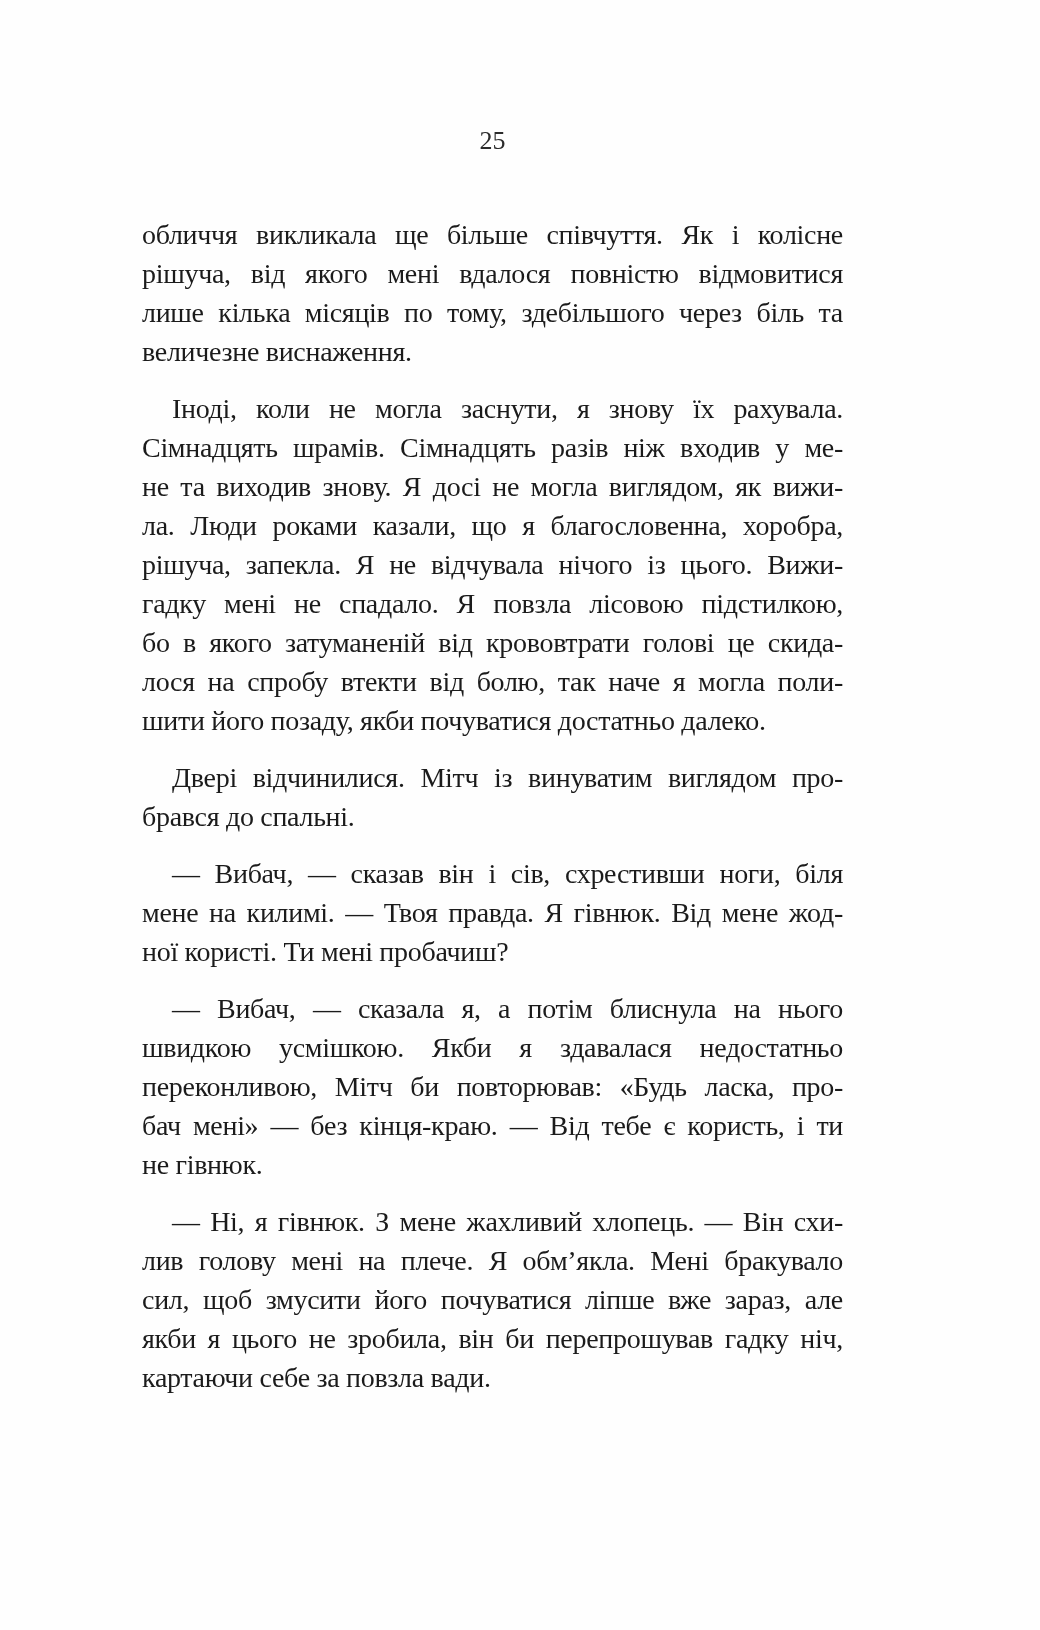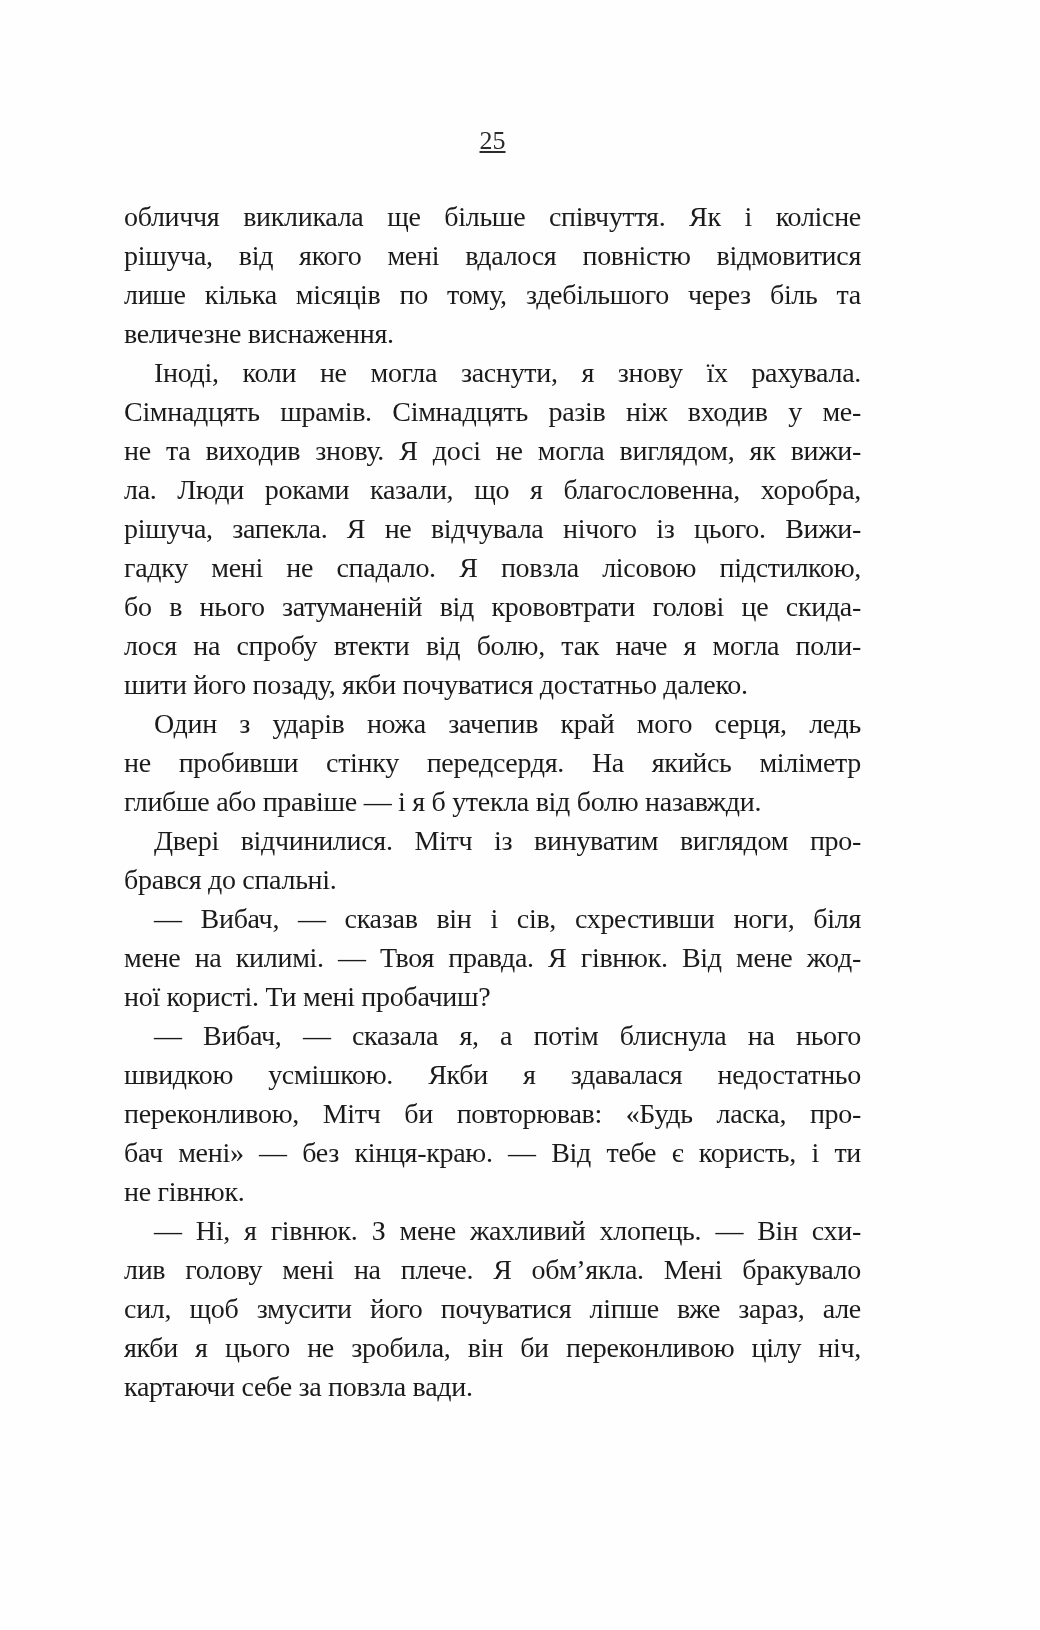--- a/index.html
+++ b/index.html
@@ -22,34 +22,33 @@
   }
   .page-number {
     position: absolute;
     top: 126px;
     left: 124px;
     width: 737px;
     text-align: center;
     font-size: 26px;
     line-height: 30px;
     color: #2b2b2b;
-    text-decoration: underline;
   }
   .text-block {
     position: absolute;
     top: 197px;
     left: 124px;
     width: 737px;
     font-size: 28px;
     line-height: 39px;
     letter-spacing: -0.3px;
     color: #1b1b1b;
   }
   .para {
-    margin: 0;
+    margin: 18px;
     padding: 0;
   }
   .line {
     text-align: justify;
     text-align-last: justify;
     white-space: normal;
   }
   .line.last {
     text-align-last: left;
   }
@@ -69,28 +68,23 @@
         <div class="line">лише кілька місяців по тому, здебільшого через біль та</div>
         <div class="line last">величезне виснаження.</div>
       </div>
       <div class="para indent">
         <div class="line first">Іноді, коли не могла заснути, я знову їх рахувала.</div>
         <div class="line">Сімнадцять шрамів. Сімнадцять разів ніж входив у ме-</div>
         <div class="line">не та виходив знову. Я досі не могла виглядом, як вижи-</div>
         <div class="line">ла. Люди роками казали, що я благословенна, хоробра,</div>
         <div class="line">рішуча, запекла. Я не відчувала нічого із цього. Вижи-</div>
         <div class="line">гадку мені не спадало. Я повзла лісовою підстилкою,</div>
-        <div class="line">бо в нього затуманеній від крововтрати голові це скида-</div>
+        <div class="line">бо в якого затуманеній від крововтрати голові це скида-</div>
         <div class="line">лося на спробу втекти від болю, так наче я могла поли-</div>
         <div class="line last">шити його позаду, якби почуватися достатньо далеко.</div>
-      </div>
-      <div class="para indent">
-        <div class="line first">Один з ударів ножа зачепив край мого серця, ледь</div>
-        <div class="line">не пробивши стінку передсердя. На якийсь міліметр</div>
-        <div class="line last">глибше або правіше — і я б утекла від болю назавжди.</div>
       </div>
       <div class="para indent">
         <div class="line first">Двері відчинилися. Мітч із винуватим виглядом про-</div>
         <div class="line last">брався до спальні.</div>
       </div>
       <div class="para indent">
         <div class="line first">— Вибач, — сказав він і сів, схрестивши ноги, біля</div>
         <div class="line">мене на килимі. — Твоя правда. Я гівнюк. Від мене жод-</div>
         <div class="line last">ної користі. Ти мені пробачиш?</div>
       </div>
@@ -98,17 +92,17 @@
         <div class="line first">— Вибач, — сказала я, а потім блиснула на нього</div>
         <div class="line">швидкою усмішкою. Якби я здавалася недостатньо</div>
         <div class="line">переконливою, Мітч би повторював: «Будь ласка, про-</div>
         <div class="line">бач мені» — без кінця-краю. — Від тебе є користь, і ти</div>
         <div class="line last">не гівнюк.</div>
       </div>
       <div class="para indent">
         <div class="line first">— Ні, я гівнюк. З мене жахливий хлопець. — Він схи-</div>
         <div class="line">лив голову мені на плече. Я обм’якла. Мені бракувало</div>
         <div class="line">сил, щоб змусити його почуватися ліпше вже зараз, але</div>
-        <div class="line">якби я цього не зробила, він би переконливою цілу ніч,</div>
+        <div class="line">якби я цього не зробила, він би перепрошував гадку ніч,</div>
         <div class="line last">картаючи себе за повзла вади.</div>
       </div>
     </div>
 </div>
 
 </body></html>

